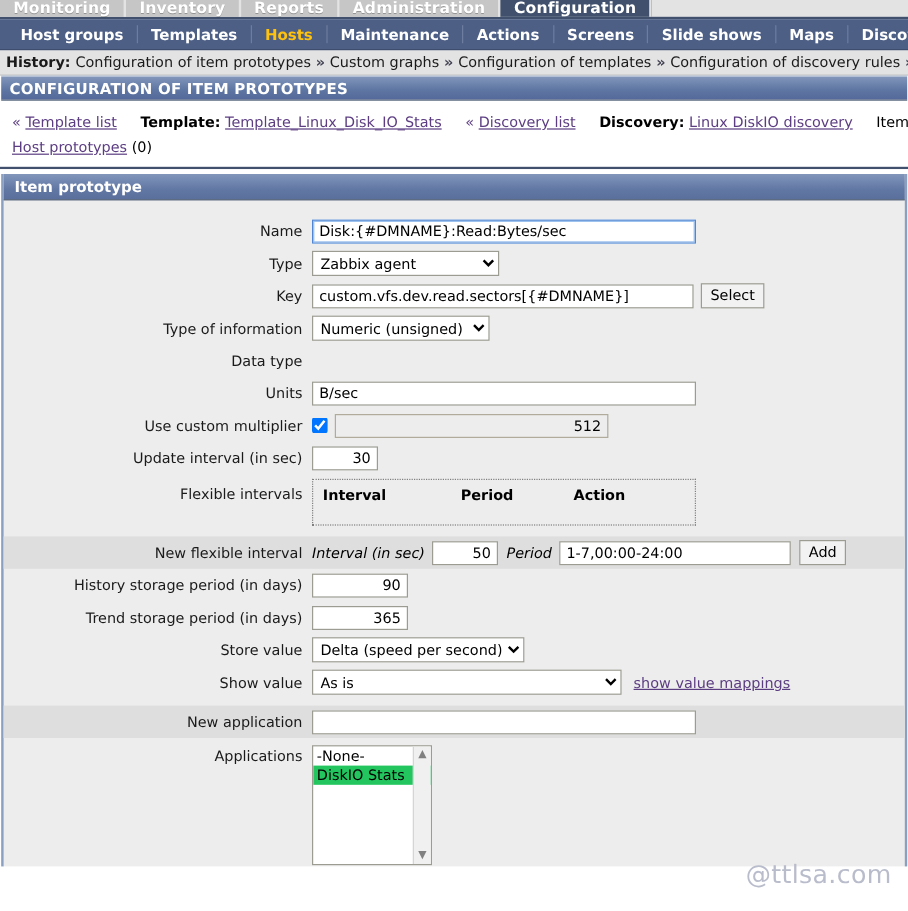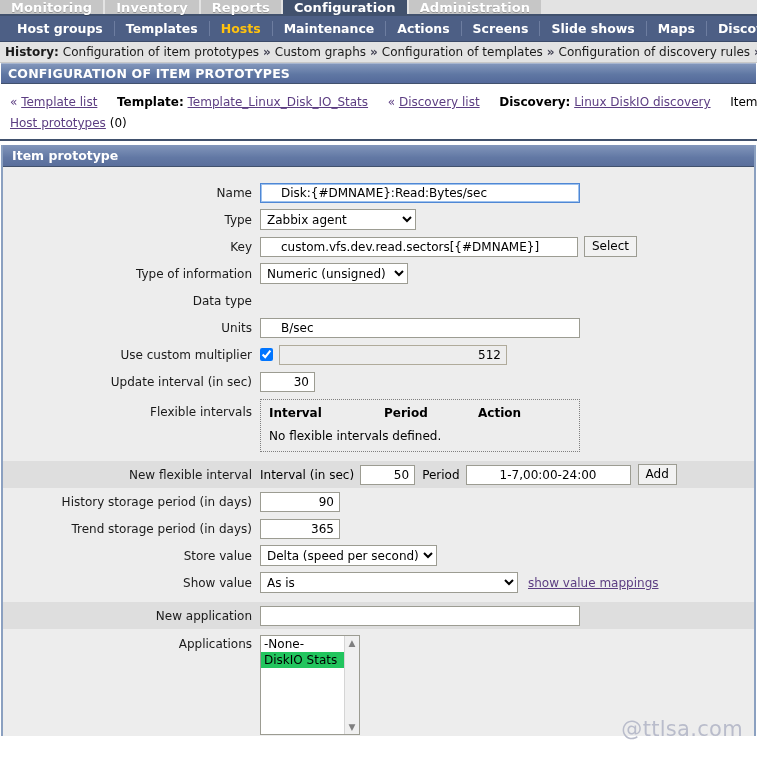--- a/index.html
+++ b/index.html
@@ -147,21 +147,21 @@
     color: #1a1a1a;
     flex: 0 0 257px;
   }
   .fld { flex: 1 1 auto; display: flex; align-items: center; }
 
   
   input[type=text] {
     font-family: "DejaVu Sans", "Liberation Sans", sans-serif;
     font-size: 12px;
     height: 20px;
-    padding: 1px 20px;
+    padding: 1px 5px;
     border: 1px solid #9c9c92;
     background: #ffffff;
     color: #000;
     outline: none;
   }
   input.focused {
     border: 1px solid #4f87d4;
     box-shadow: 0 0 0 1px #9ec2ee inset;
   }
   input.num { text-align: right; padding-right: 5px; }
@@ -192,21 +192,21 @@
     border: 1px dotted #7f7f7f;
     background: transparent;
     width: 320px;
     padding: 6px 8px 8px 8px;
   }
   .fihdr { display: flex; font-weight: bold; font-size: 12px; margin-bottom: 9px; }
   .fihdr span:nth-child(1) { width: 115px; }
   .fihdr span:nth-child(2) { width: 94px; }
   .fitext { font-size: 12px; }
 
-  .inline-lbl { font-size: 12px; margin: 0 6px 0 0; }
+  .inline-lbl { font-size: 12px; margin: 0 6px 0 0; font-style: italic; }
   .inline-lbl.l2 { margin-left: 7px; }
 
   a.vmlink { color: #5c3d82; text-decoration: underline; font-size: 12px; margin-left: 10px; }
 
   
   .listbox {
     width: 100px;
     height: 100px;
     border: 1px solid #9c9c92;
     background: #ffffff;
@@ -237,22 +237,22 @@
     letter-spacing: .3px;
   }
 </style>
 </head>
 <body>
 
 <div id="topmenu">
   <div class="tmtab">Monitoring</div>
   <div class="tmtab">Inventory</div>
   <div class="tmtab">Reports</div>
+  <div class="tmtab">Administration</div>
   <div class="tmtab active">Configuration</div>
-  <div class="tmtab">Administration</div>
 </div>
 
 <div id="submenu">
   <div class="smitem">Host groups</div>
   <div class="smitem">Templates</div>
   <div class="smitem active">Hosts</div>
   <div class="smitem">Maintenance</div>
   <div class="smitem">Actions</div>
   <div class="smitem">Screens</div>
   <div class="smitem">Slide shows</div>
@@ -362,34 +362,33 @@
 
       <div class="row" style="align-items:flex-start;padding-top:4px;">
         <div class="lbl" style="padding-top:6px;">Flexible intervals</div>
         <div class="fld">
           <div class="fibox">
             <div class="fihdr">
               <span>Interval</span>
               <span>Period</span>
               <span>Action</span>
             </div>
-            <div class="fitext">No flexible intervals defined.</div>
           </div>
         </div>
       </div>
 
       <div style="height:8px;"></div>
 
       <div class="row shaded">
         <div class="lbl">New flexible interval</div>
         <div class="fld">
           <span class="inline-lbl">Interval (in sec)</span>
           <input type="text" class="num" style="width: 55px;" value="50">
           <span class="inline-lbl l2">Period</span>
-          <input type="text" style="width: 165px; text-align: center;" value="1-7,00:00-24:00">
+          <input type="text" style="width: 193px;" value="1-7,00:00-24:00">
           <button class="btn" style="margin-left:7px;">Add</button>
         </div>
       </div>
 
       <div class="row">
         <div class="lbl">History storage period (in days)</div>
         <div class="fld">
           <input type="text" class="num" style="width: 80px;" value="90">
         </div>
       </div>

